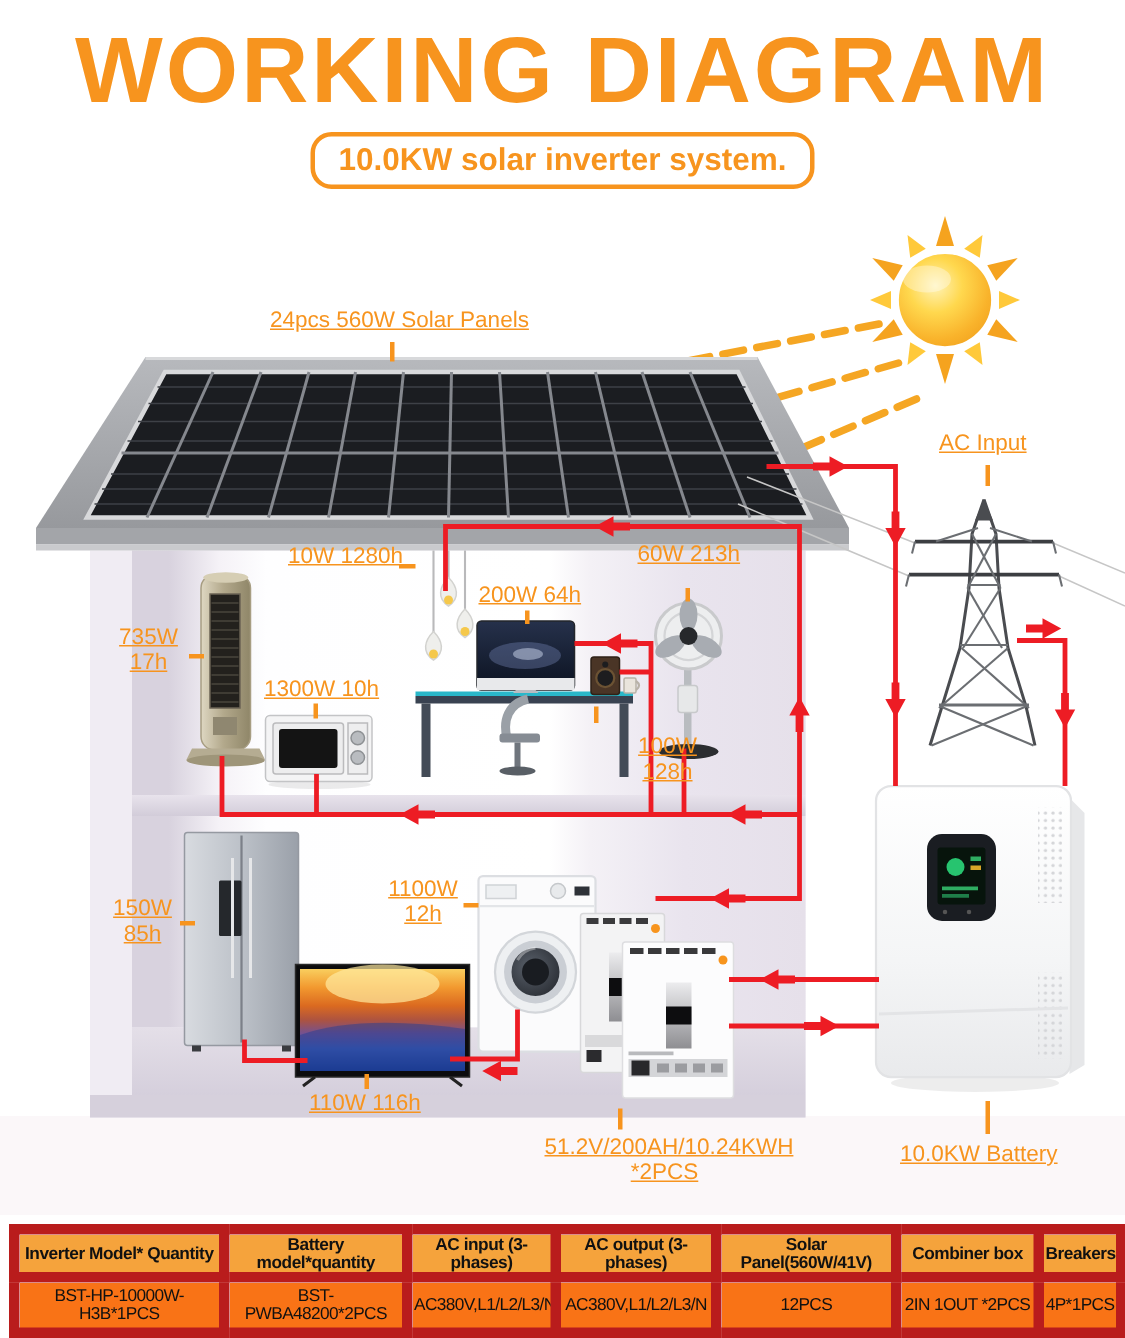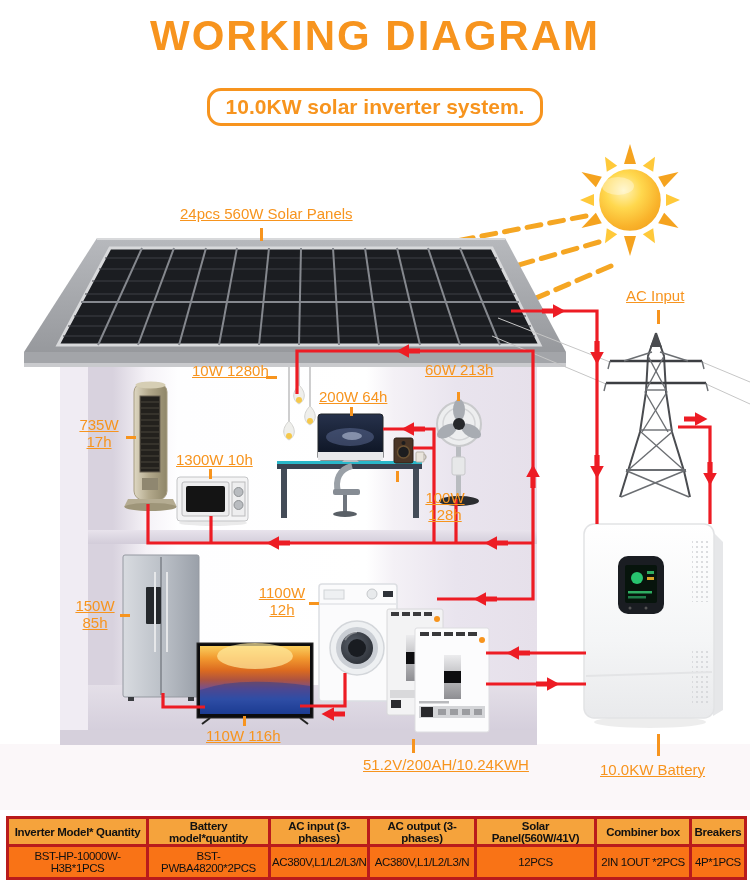--- a/index.html
+++ b/index.html
@@ -4,32 +4,32 @@
 <style>
   :root{
     --orange:#F7941E;
     --red:#ED1C24;
     --hdr:#F5A33C;
   }
   html,body{margin:0;padding:0;background:#fff;}
   .stage{position:relative;width:750px;height:892px;background:#fff;overflow:hidden;
          font-family:"Liberation Sans","DejaVu Sans",sans-serif;}
   .title{position:absolute;left:0;top:12px;width:750px;text-align:center;
-         font-size:42px;font-weight:bold;letter-spacing:2px;color:var(--orange);margin:0;}
+         font-size:62px;font-weight:bold;letter-spacing:2px;color:var(--orange);margin:0;}
   .subtitle-wrap{position:absolute;left:0;top:88px;width:750px;text-align:center;}
   .subtitle{display:inline-block;border:3px solid var(--orange);border-radius:14px;
             padding:4px 16px;font-size:21px;font-weight:600;color:var(--orange);}
   svg.scene{position:absolute;left:0;top:0;}
   .lbl{position:absolute;color:var(--orange);font-size:15px;line-height:1.12;white-space:nowrap;text-decoration:underline;}
   .lbl span{display:block;}
   .ctr{text-align:center;}
   .tick{position:absolute;background:var(--orange);}
   table.spec{position:absolute;left:6px;top:816px;width:738px;border-collapse:collapse;
              table-layout:fixed;}
-  table.spec th,table.spec td{border:3px solid #b91c1c;text-align:center;vertical-align:middle;
+  table.spec th,table.spec td{border:7px solid #b91c1c;text-align:center;vertical-align:middle;
              overflow:hidden;padding:0 1px;margin-left:21px;}
   table.spec th{background:var(--hdr);color:#111;font-size:11.5px;font-weight:bold;
              height:25px;letter-spacing:-0.3px;}
   table.spec td{background:#f97316;color:#111;font-size:11.5px;height:30px;letter-spacing:-0.4px;}
 </style>
 </head>
 <body>
 
 <div class="stage">
 
@@ -462,20 +462,21 @@
     <span>1100W</span>
     <span>12h</span>
   </div>
   <div class="tick" style="left:309px;top:602px;width:10px;height:3px;"></div>
 
   <div class="lbl" style="left:206px;top:728px;">110W 116h</div>
   <div class="tick" style="left:243px;top:716px;width:3px;height:10px;"></div>
 
   <div class="lbl ctr" style="left:363px;top:757px;width:160px;">
     <span>51.2V/200AH/10.24KWH</span>
+    <span>*2PCS</span>
   </div>
   <div class="tick" style="left:412px;top:739px;width:3px;height:14px;"></div>
 
   <div class="lbl" style="left:600px;top:762px;">10.0KW Battery</div>
   <div class="tick" style="left:657px;top:734px;width:3px;height:22px;"></div>
 
   <table class="spec">
     <colgroup>
       <col style="width:140px">
         <col style="width:122px">

